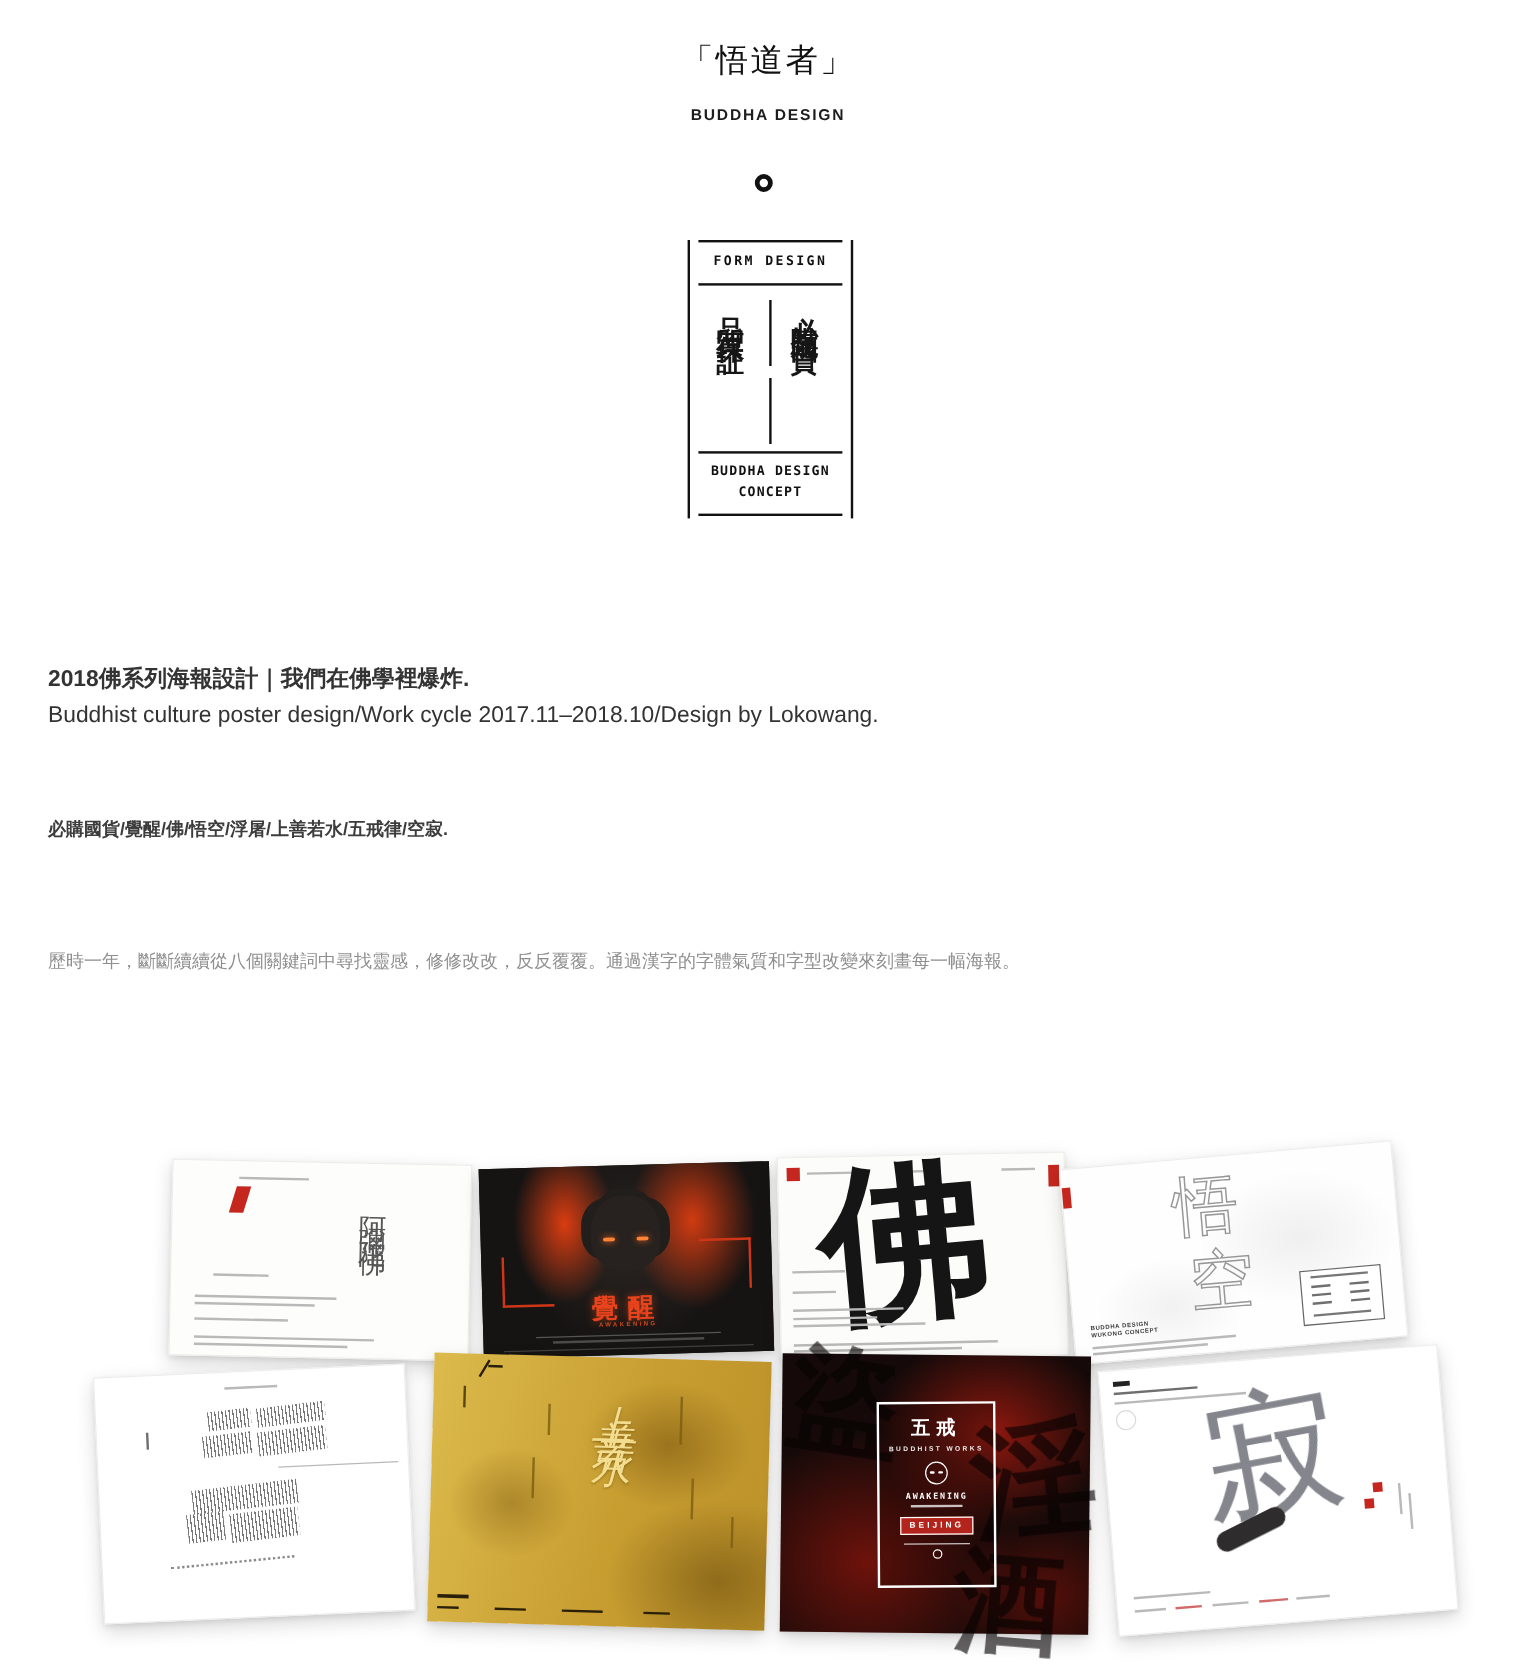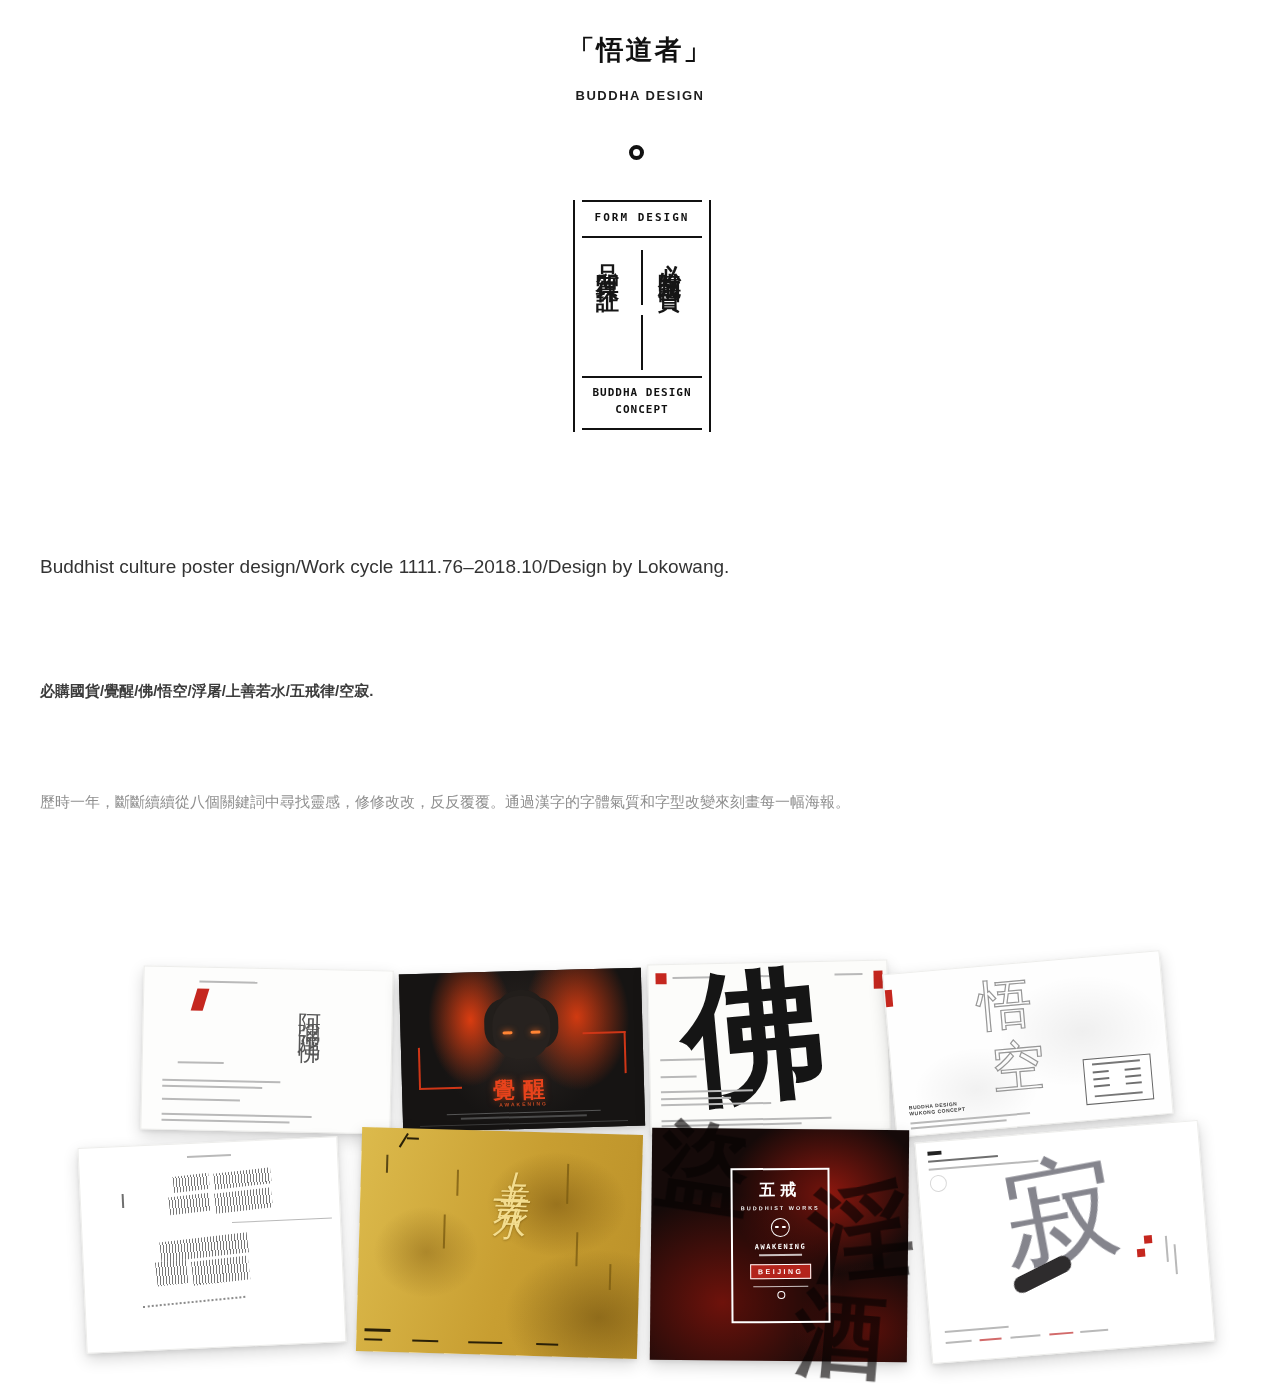--- a/index.html
+++ b/index.html
@@ -3,21 +3,21 @@
 <meta charset="utf-8">
 <style>
   html,body{margin:0;padding:0}
   body{
     width:1280px;height:1390px;position:relative;overflow:hidden;
     background:#ffffff;font-family:"Liberation Sans",sans-serif;color:#222;
   }
 
   
   .header{position:absolute;top:32px;left:0;width:100%;text-align:center}
-  .main-title{font-size:27px;font-weight:bold;color:#111;letter-spacing:2px}
+  .main-title{font-size:27px;font-weight:normal;color:#111;letter-spacing:2px}
   .sub-title{margin-top:20px;font-size:13px;font-weight:600;letter-spacing:1.5px;color:#1d1d1d}
   .ring{position:absolute;left:629px;top:145px;width:7px;height:7px;border:4px solid #111;border-radius:50%;background:#fff}
 
   
   .logobox{position:absolute;left:573px;top:200px;width:134px;height:232px;
     border-left:2px solid #111;border-right:2px solid #111;font-family:"DejaVu Sans Mono",monospace}
   .rule{position:absolute;left:7px;right:7px;height:2px;background:#111}
   .lb-top-label{position:absolute;top:11px;left:0;width:100%;text-align:center;
     font-size:11px;font-weight:bold;letter-spacing:2px;color:#111}
   .sealcol{position:absolute;writing-mode:vertical-rl;text-orientation:upright;
@@ -124,21 +124,22 @@
   <div class="sealcol" style="left:84px;top:46px">必購國貨</div>
   <div class="rule" style="top:176px"></div>
   <div class="lb-bottom">
     <div>BUDDHA DESIGN</div>
     <div>CONCEPT</div>
   </div>
   <div class="rule" style="top:228px"></div>
 </div>
 
 <div class="intro">
-  <div class="intro-en">Buddhist culture poster design/Work cycle 1111.76–2018.10/Design by Lokowang.</div>
+  <div class="intro-cjk">2018佛系列海報設計｜我們在佛學裡爆炸.</div>
+  <div class="intro-en">Buddhist culture poster design/Work cycle 2017.11–2018.10/Design by Lokowang.</div>
 </div>
 <div class="keywords">必購國貨/覺醒/佛/悟空/浮屠/上善若水/五戒律/空寂.</div>
 <div class="para" style="top:722px;width:1210px">
 </div>
 <div class="para" style="top:789px;width:1210px">歷時一年，斷斷續續從八個關鍵詞中尋找靈感，修修改改，反反覆覆。通過漢字的字體氣質和字型改變來刻畫每一幅海報。</div>
 
 <div class="poster pw" style="left:142px;top:968px;width:248px;height:162px;transform:rotate(1.2deg)">
   <div class="ml" style="left:22%;top:8%;width:58px"></div>
   <div class="seal-red" style="left:20%;top:13%;width:12px;height:22px;transform:skewX(-16deg)"></div>
   <div class="p1-title">阿彌陀佛</div>

